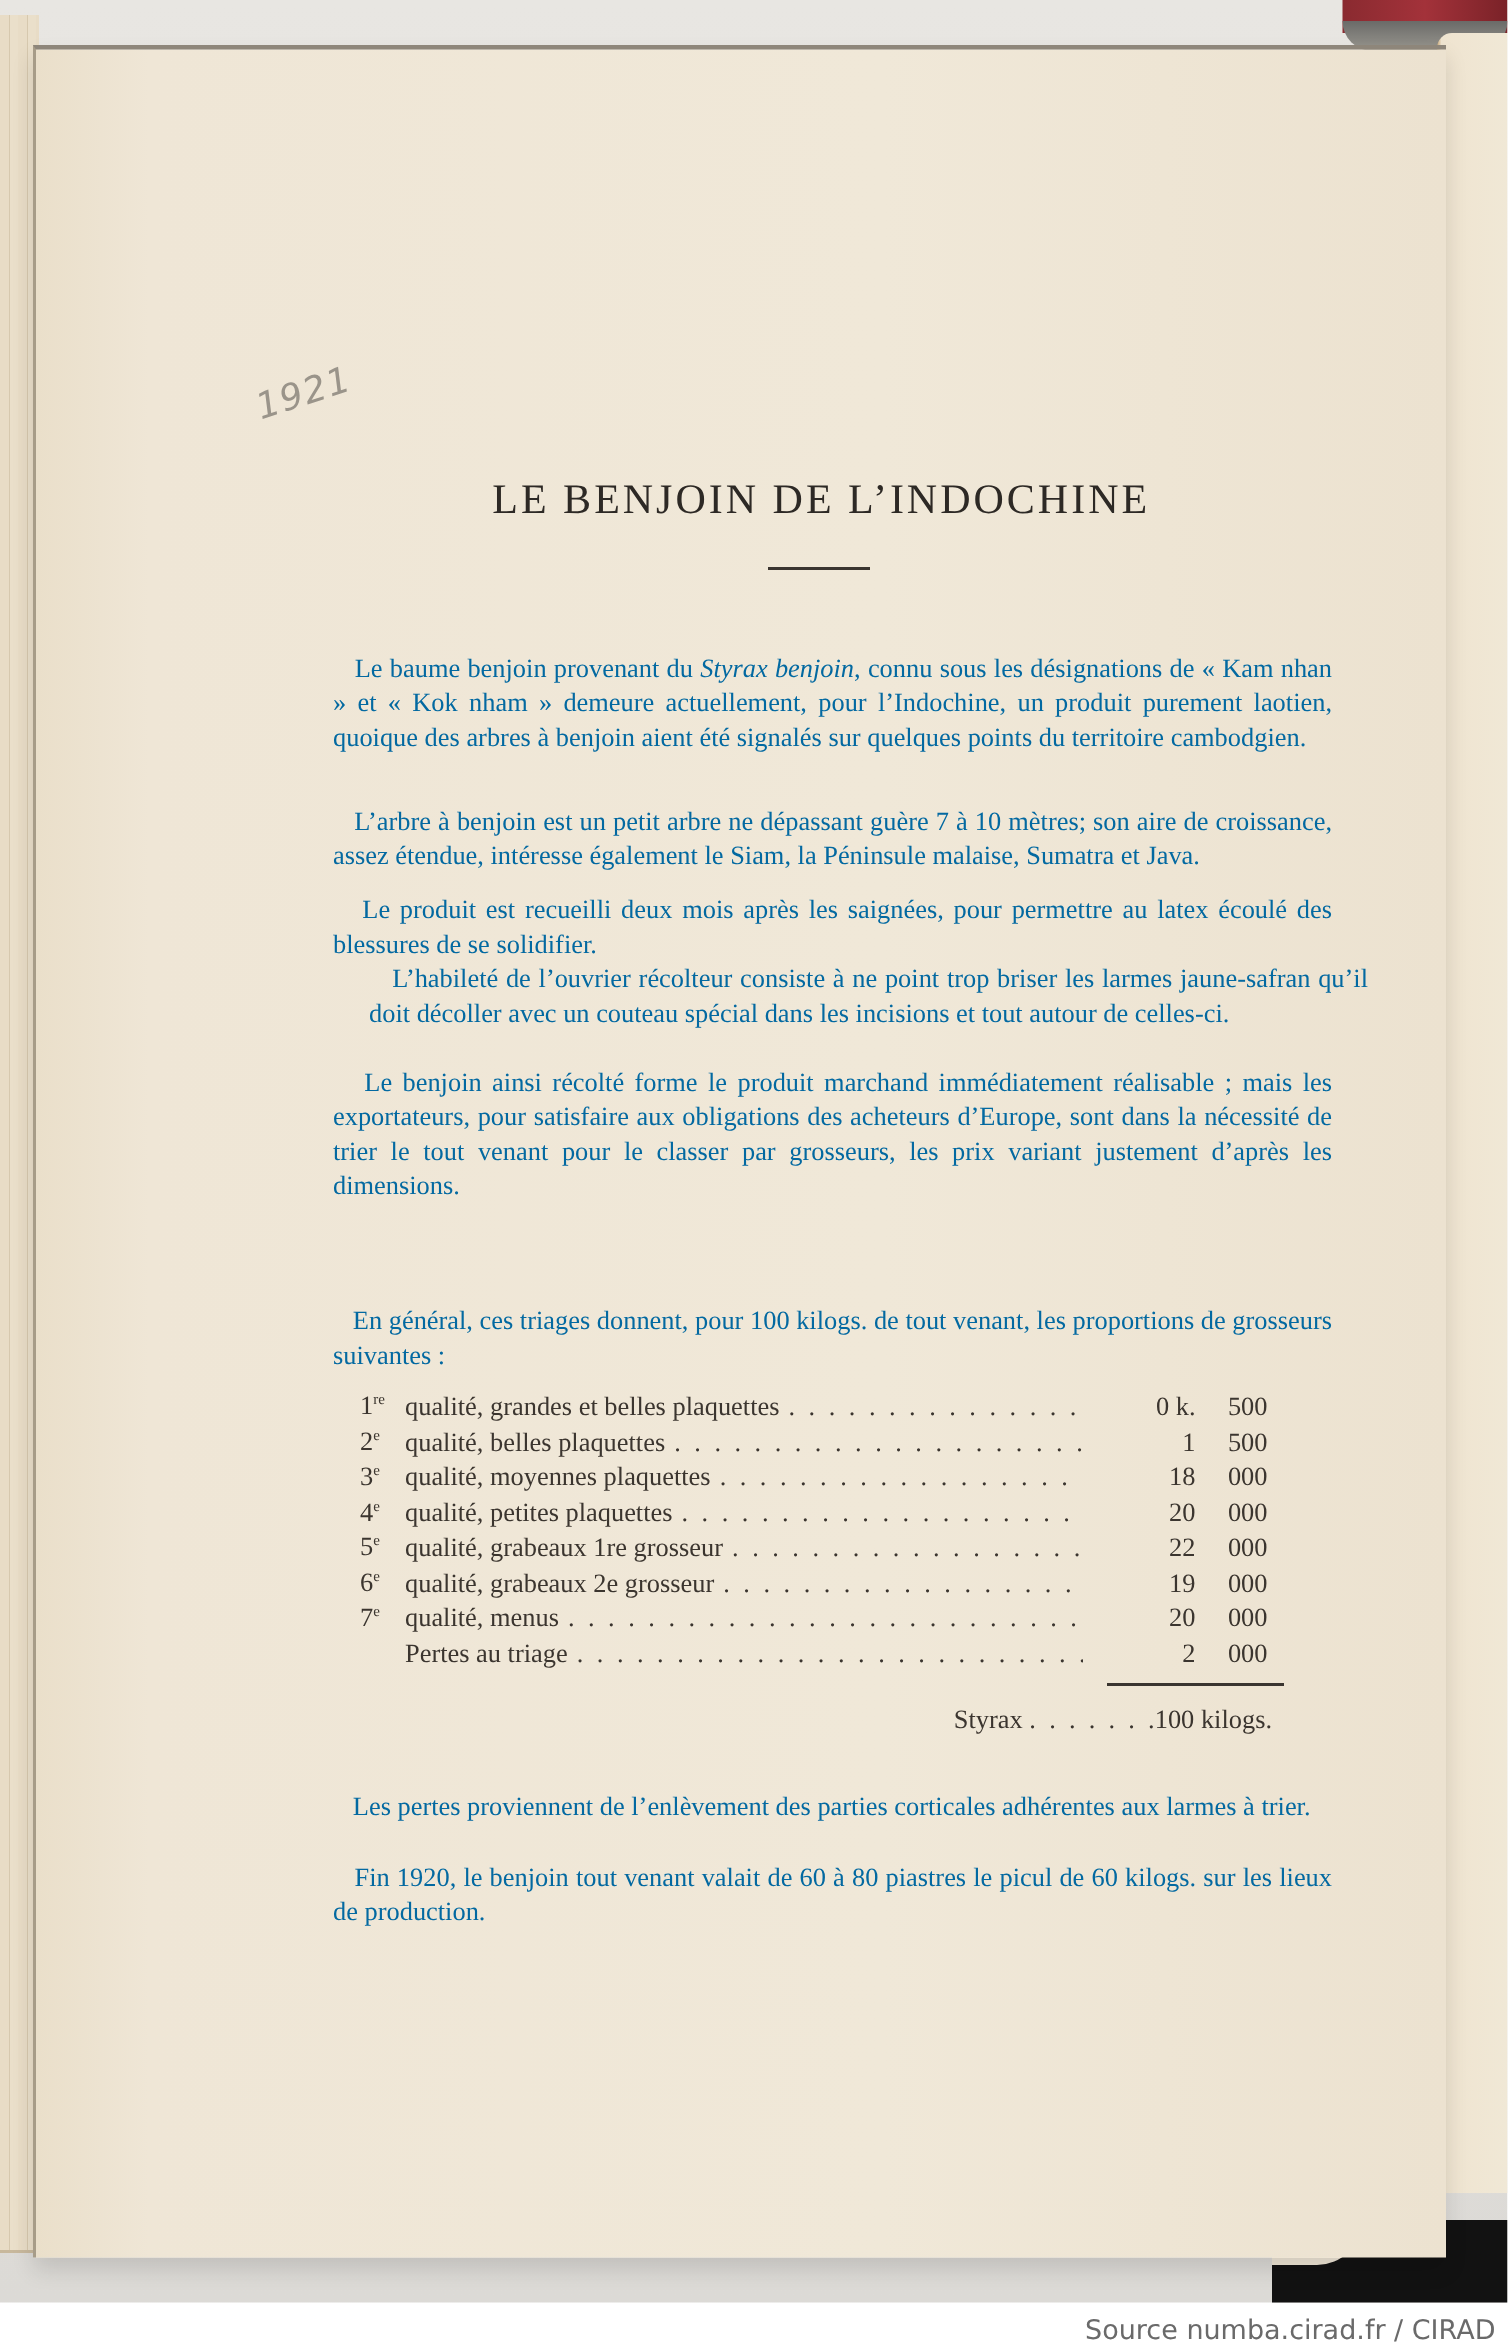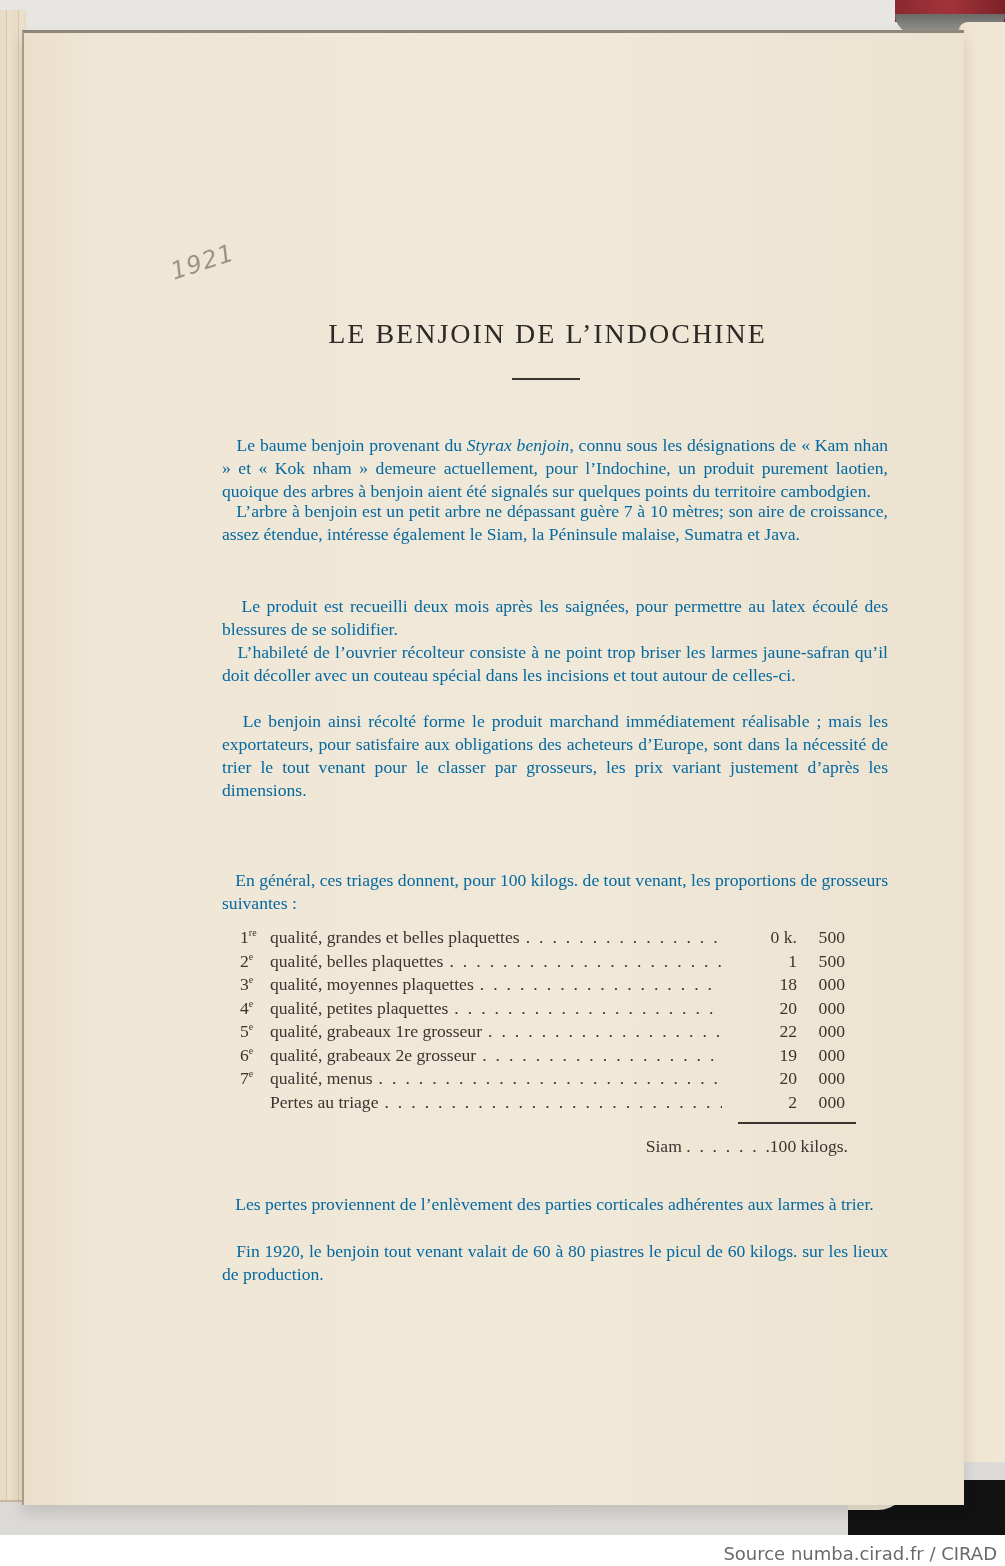--- a/index.html
+++ b/index.html
@@ -104,29 +104,29 @@
 
 <div class="handwritten">1921</div>
 
 <div class="title">LE BENJOIN DE L’INDOCHINE</div>
 <div class="title-rule"></div>
 
 <div class="text" style="top:434px;">
   <p>&nbsp;&nbsp;&nbsp;<span>Le baume benjoin provenant du </span><span class="italic">Styrax benjoin</span><span>, connu sous les désignations de « Kam nhan » et « Kok nham » demeure actuellement, pour l’Indochine, un produit purement laotien, quoique des arbres à benjoin aient été signalés sur quelques points du territoire cambodgien.</span></p>
 </div>
 
-<div class="text" style="top:500px;">
+<div class="text" style="top:536px;">
   <p>&nbsp;&nbsp;&nbsp;<span>L’arbre à benjoin est un petit arbre ne dépassant guère 7 à 10 mètres; son aire de croissance, assez étendue, intéresse également le Siam, la Péninsule malaise, Sumatra et Java.</span></p>
 </div>
 
 <div class="text" style="top:595px;">
   <p>&nbsp;&nbsp;&nbsp;<span>Le produit est recueilli deux mois après les saignées, pour permettre au latex écoulé des blessures de se solidifier.</span></p>
 </div>
 
-<div class="text" style="top:641px;">
+<div class="text" style="top:641px;margin-left:24px;">
   <p>&nbsp;&nbsp;&nbsp;<span>L’habileté de l’ouvrier récolteur consiste à ne point trop briser les larmes jaune-safran qu’il doit décoller avec un couteau spécial dans les incisions et tout autour de celles-ci.</span></p>
 </div>
 
 <div class="text" style="top:710px;">
   <p>&nbsp;&nbsp;&nbsp;<span>Le benjoin ainsi récolté forme le produit marchand immédiatement réalisable ; mais les exportateurs, pour satisfaire aux obligations des acheteurs d’Europe, sont dans la nécessité de trier le tout venant pour le classer par grosseurs, les prix variant justement d’après les dimensions.</span></p>
 </div>
 
 <div class="text" style="top:869px;">
   <p>&nbsp;&nbsp;&nbsp;<span>En général, ces triages donnent, pour 100 kilogs. de tout venant, les proportions de grosseurs suivantes :</span></p>
 </div>
@@ -185,21 +185,21 @@
     <span class="num"><span></span><sup></sup></span>
     <span class="label">Pertes au triage</span>
     <span class="dots">..........................</span>
     <span class="kg">2</span>
     <span class="g">000</span>
   </div>
 </div>
 
 <div class="total-rule"></div>
 <div class="total">
-  <span>Siam</span><span>&nbsp;.&nbsp;&nbsp;.&nbsp;&nbsp;.&nbsp;&nbsp;.&nbsp;&nbsp;.&nbsp;&nbsp;.&nbsp;&nbsp;.</span><span>100 kilogs.</span>
+  <span>Styrax</span><span>&nbsp;.&nbsp;&nbsp;.&nbsp;&nbsp;.&nbsp;&nbsp;.&nbsp;&nbsp;.&nbsp;&nbsp;.&nbsp;&nbsp;.</span><span>100 kilogs.</span>
 </div>
 
 <div class="text" style="top:1193px;">
   <p>&nbsp;&nbsp;&nbsp;<span>Les pertes proviennent de l’enlèvement des parties corticales adhérentes aux larmes à trier.</span></p>
 </div>
 
 <div class="text" style="top:1240px;">
   <p>&nbsp;&nbsp;&nbsp;<span>Fin 1920, le benjoin tout venant valait de 60 à 80 piastres le picul de 60 kilogs. sur les lieux de production.</span></p>
 </div>
 

